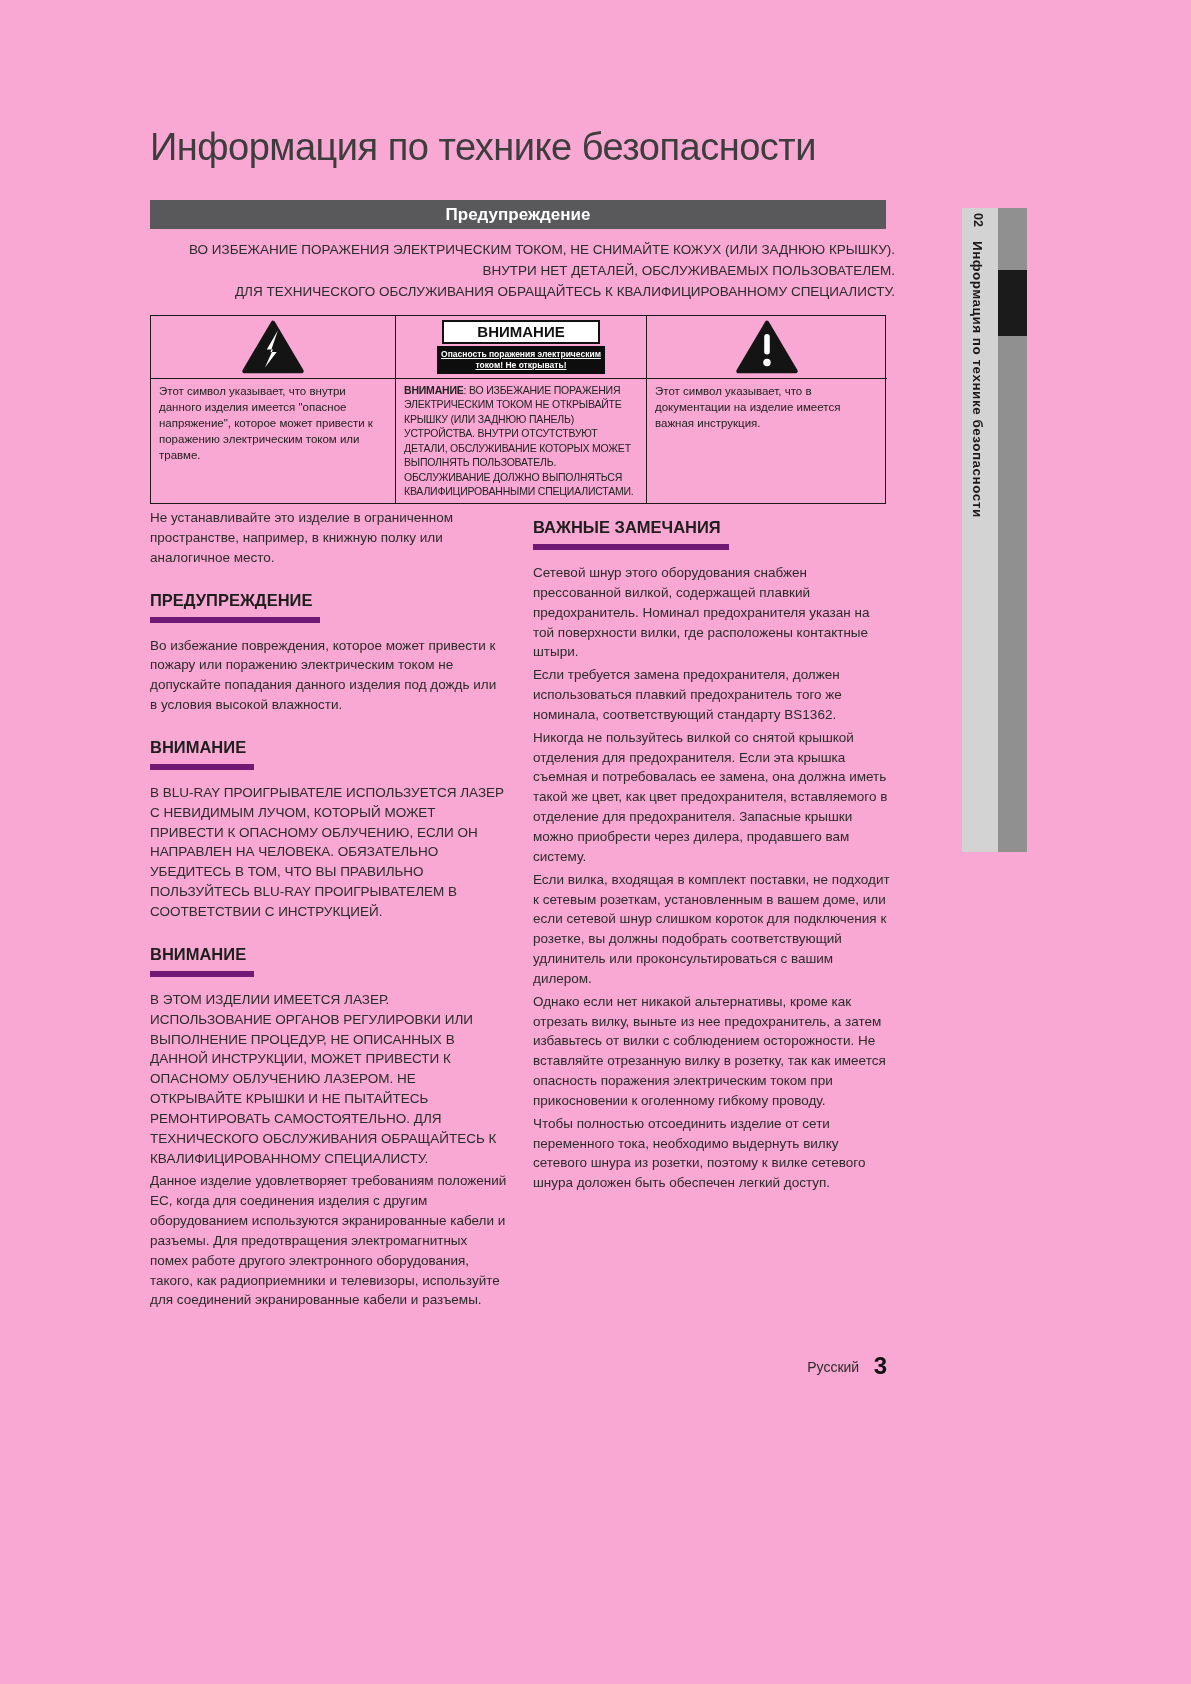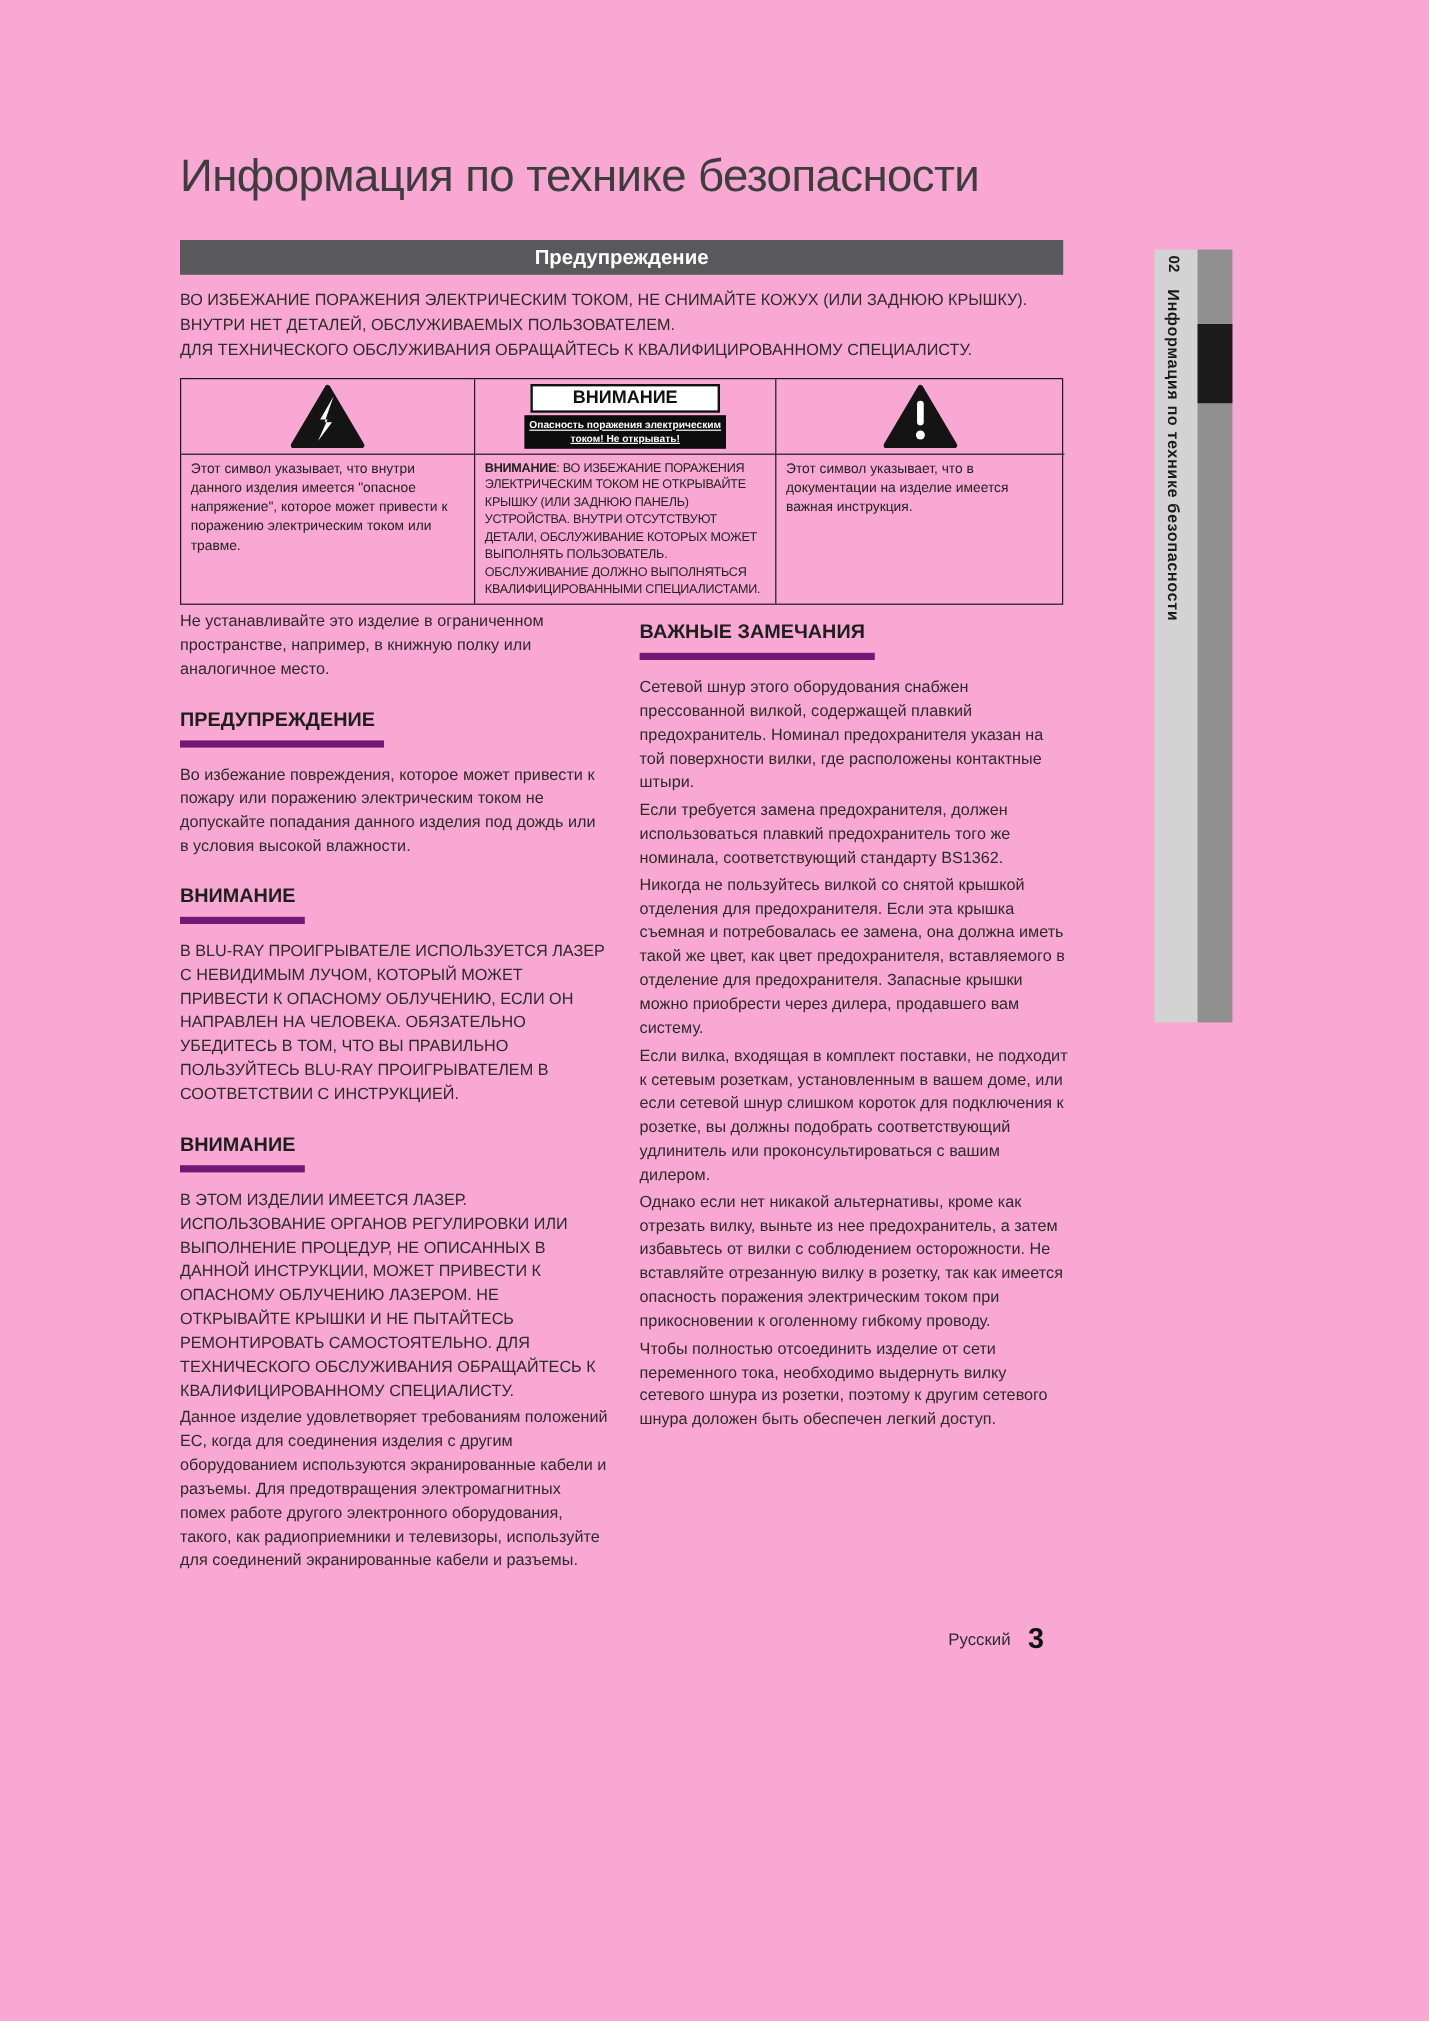--- a/index.html
+++ b/index.html
@@ -19,21 +19,21 @@
   }
   .banner {
     position:absolute; left:150px; top:200px;
     width:736px; height:29px;
     background:#59595b; color:#ffffff;
     font-size:17px; font-weight:bold;
     display:flex; align-items:center; justify-content:center;
   }
   .intro {
     position:absolute; left:150px; top:240px; width:745px;
-    font-size:13.5px; line-height:1.55; color:#2b2b2b;
+    font-size:13.5px; line-height:1.55; color:#2b2b2b;text-align:right;
   }
   
   .symbol-table {
     position:absolute; left:150px; top:315px; width:736px;
     display:grid;
     grid-template-columns:245px 251px 240px;
     grid-template-rows:63px minmax(118px,auto);
     border:1px solid #1a1a1a;
   }
   .symbol-table .cell {
@@ -90,21 +90,21 @@
   .v-text {
     position:absolute;
     writing-mode:vertical-rl;
     white-space:nowrap;
     color:#1a1a1a;
   }
   .side-number { left:971px; top:213px; font-size:12.5px; font-weight:bold; }
   .side-title  { left:970px; top:241px; font-size:13.5px; font-weight:bold; letter-spacing:0.5px; }
   
   .footer {
-    position:absolute; left:133px; top:1352px; width:737px;
+    position:absolute; left:150px; top:1352px; width:737px;
     text-align:right;
   }
   .footer .lang { font-size:14px; color:#2b2b2b; vertical-align:baseline; }
   .footer .pagenum { font-size:24px; font-weight:bold; color:#111; margin-left:10px; vertical-align:-2px; }
 </style>
 </head>
 <body>
 
 <div class="page">
 
@@ -173,21 +173,21 @@
 
     <div class="col">
       <div class="sec-head-wrap first-head">
         <span class="sec-head">ВАЖНЫЕ ЗАМЕЧАНИЯ</span>
       </div>
       <p>Сетевой шнур этого оборудования снабжен прессованной вилкой, содержащей плавкий предохранитель. Номинал предохранителя указан на той поверхности вилки, где расположены контактные штыри.</p>
       <p>Если требуется замена предохранителя, должен использоваться плавкий предохранитель того же номинала, соответствующий стандарту BS1362.</p>
       <p>Никогда не пользуйтесь вилкой со снятой крышкой отделения для предохранителя. Если эта крышка съемная и потребовалась ее замена, она должна иметь такой же цвет, как цвет предохранителя, вставляемого в отделение для предохранителя. Запасные крышки можно приобрести через дилера, продавшего вам систему.</p>
       <p>Если вилка, входящая в комплект поставки, не подходит к сетевым розеткам, установленным в вашем доме, или если сетевой шнур слишком короток для подключения к розетке, вы должны подобрать соответствующий удлинитель или проконсультироваться с вашим дилером.</p>
       <p>Однако если нет никакой альтернативы, кроме как отрезать вилку, выньте из нее предохранитель, а затем избавьтесь от вилки с соблюдением осторожности. Не вставляйте отрезанную вилку в розетку, так как имеется опасность поражения электрическим током при прикосновении к оголенному гибкому проводу.</p>
-      <p>Чтобы полностью отсоединить изделие от сети переменного тока, необходимо выдернуть вилку сетевого шнура из розетки, поэтому к другим сетевого шнура доложен быть обеспечен легкий доступ.</p>
+      <p>Чтобы полностью отсоединить изделие от сети переменного тока, необходимо выдернуть вилку сетевого шнура из розетки, поэтому к вилке сетевого шнура доложен быть обеспечен легкий доступ.</p>
     </div>
 
   </div>
 
   <div class="side-strip-light"></div>
   <div class="side-strip-dark"></div>
   <div class="side-black-block"></div>
   <div class="v-text side-number">02</div>
   <div class="v-text side-title">Информация по технике безопасности</div>
 

